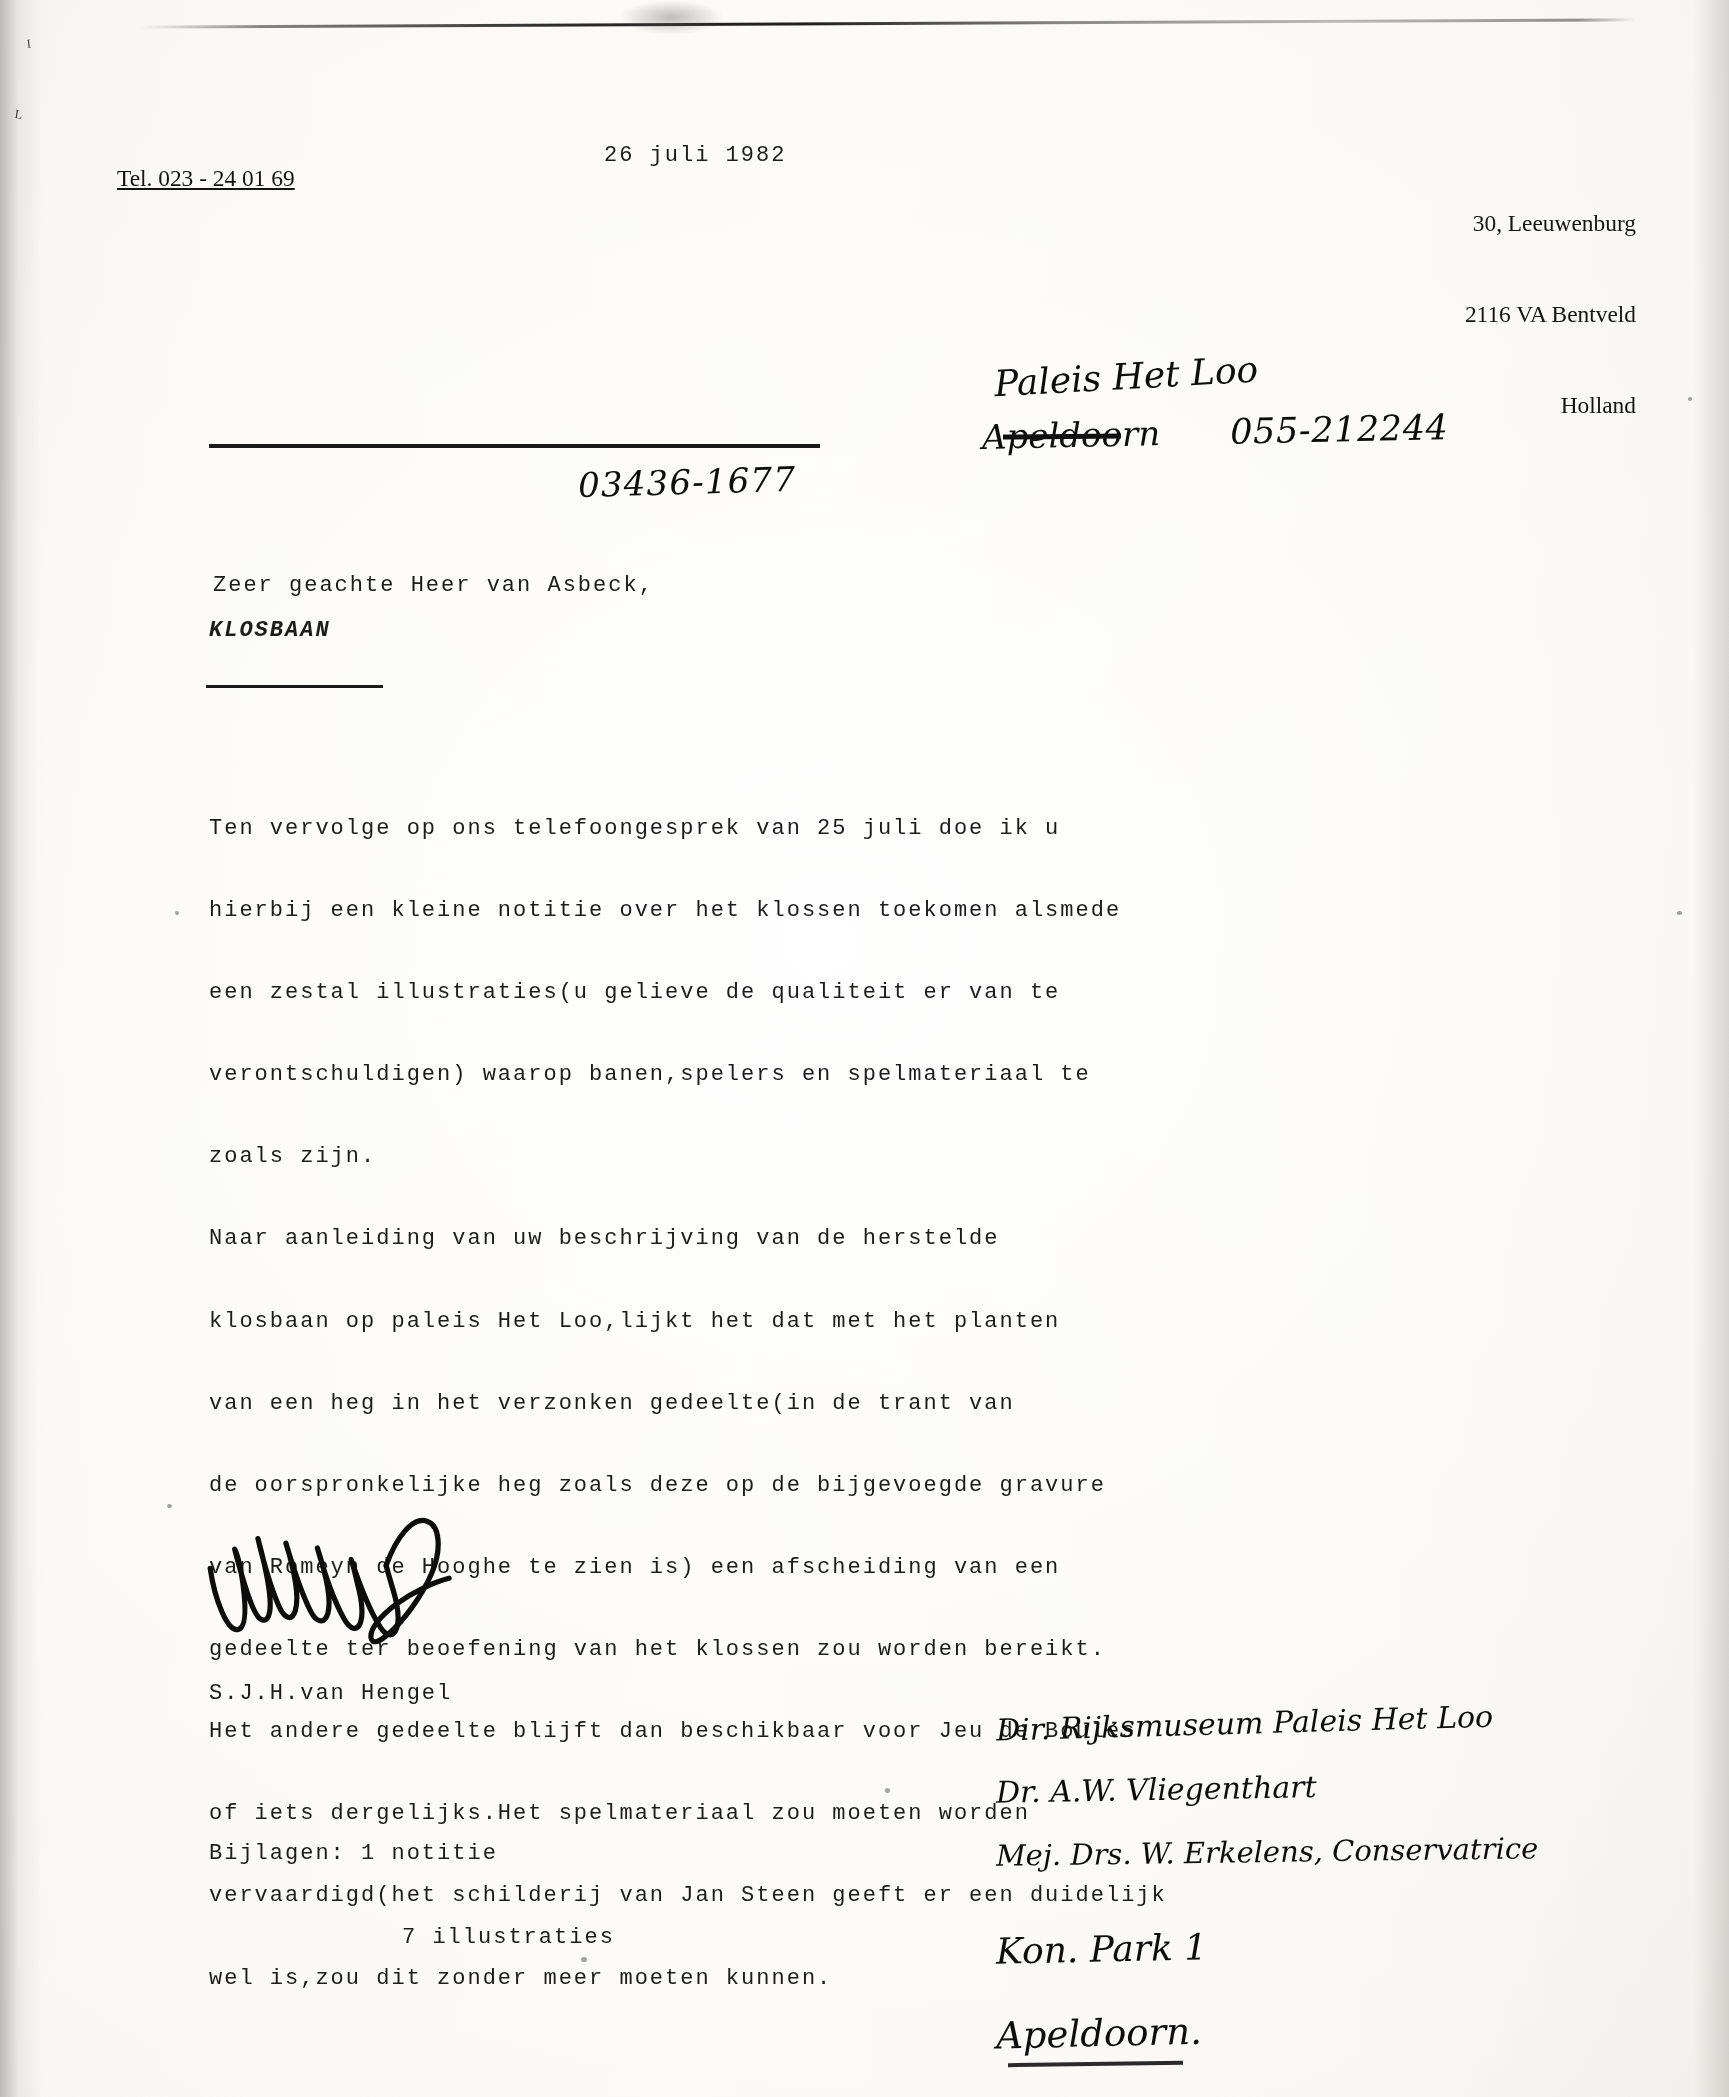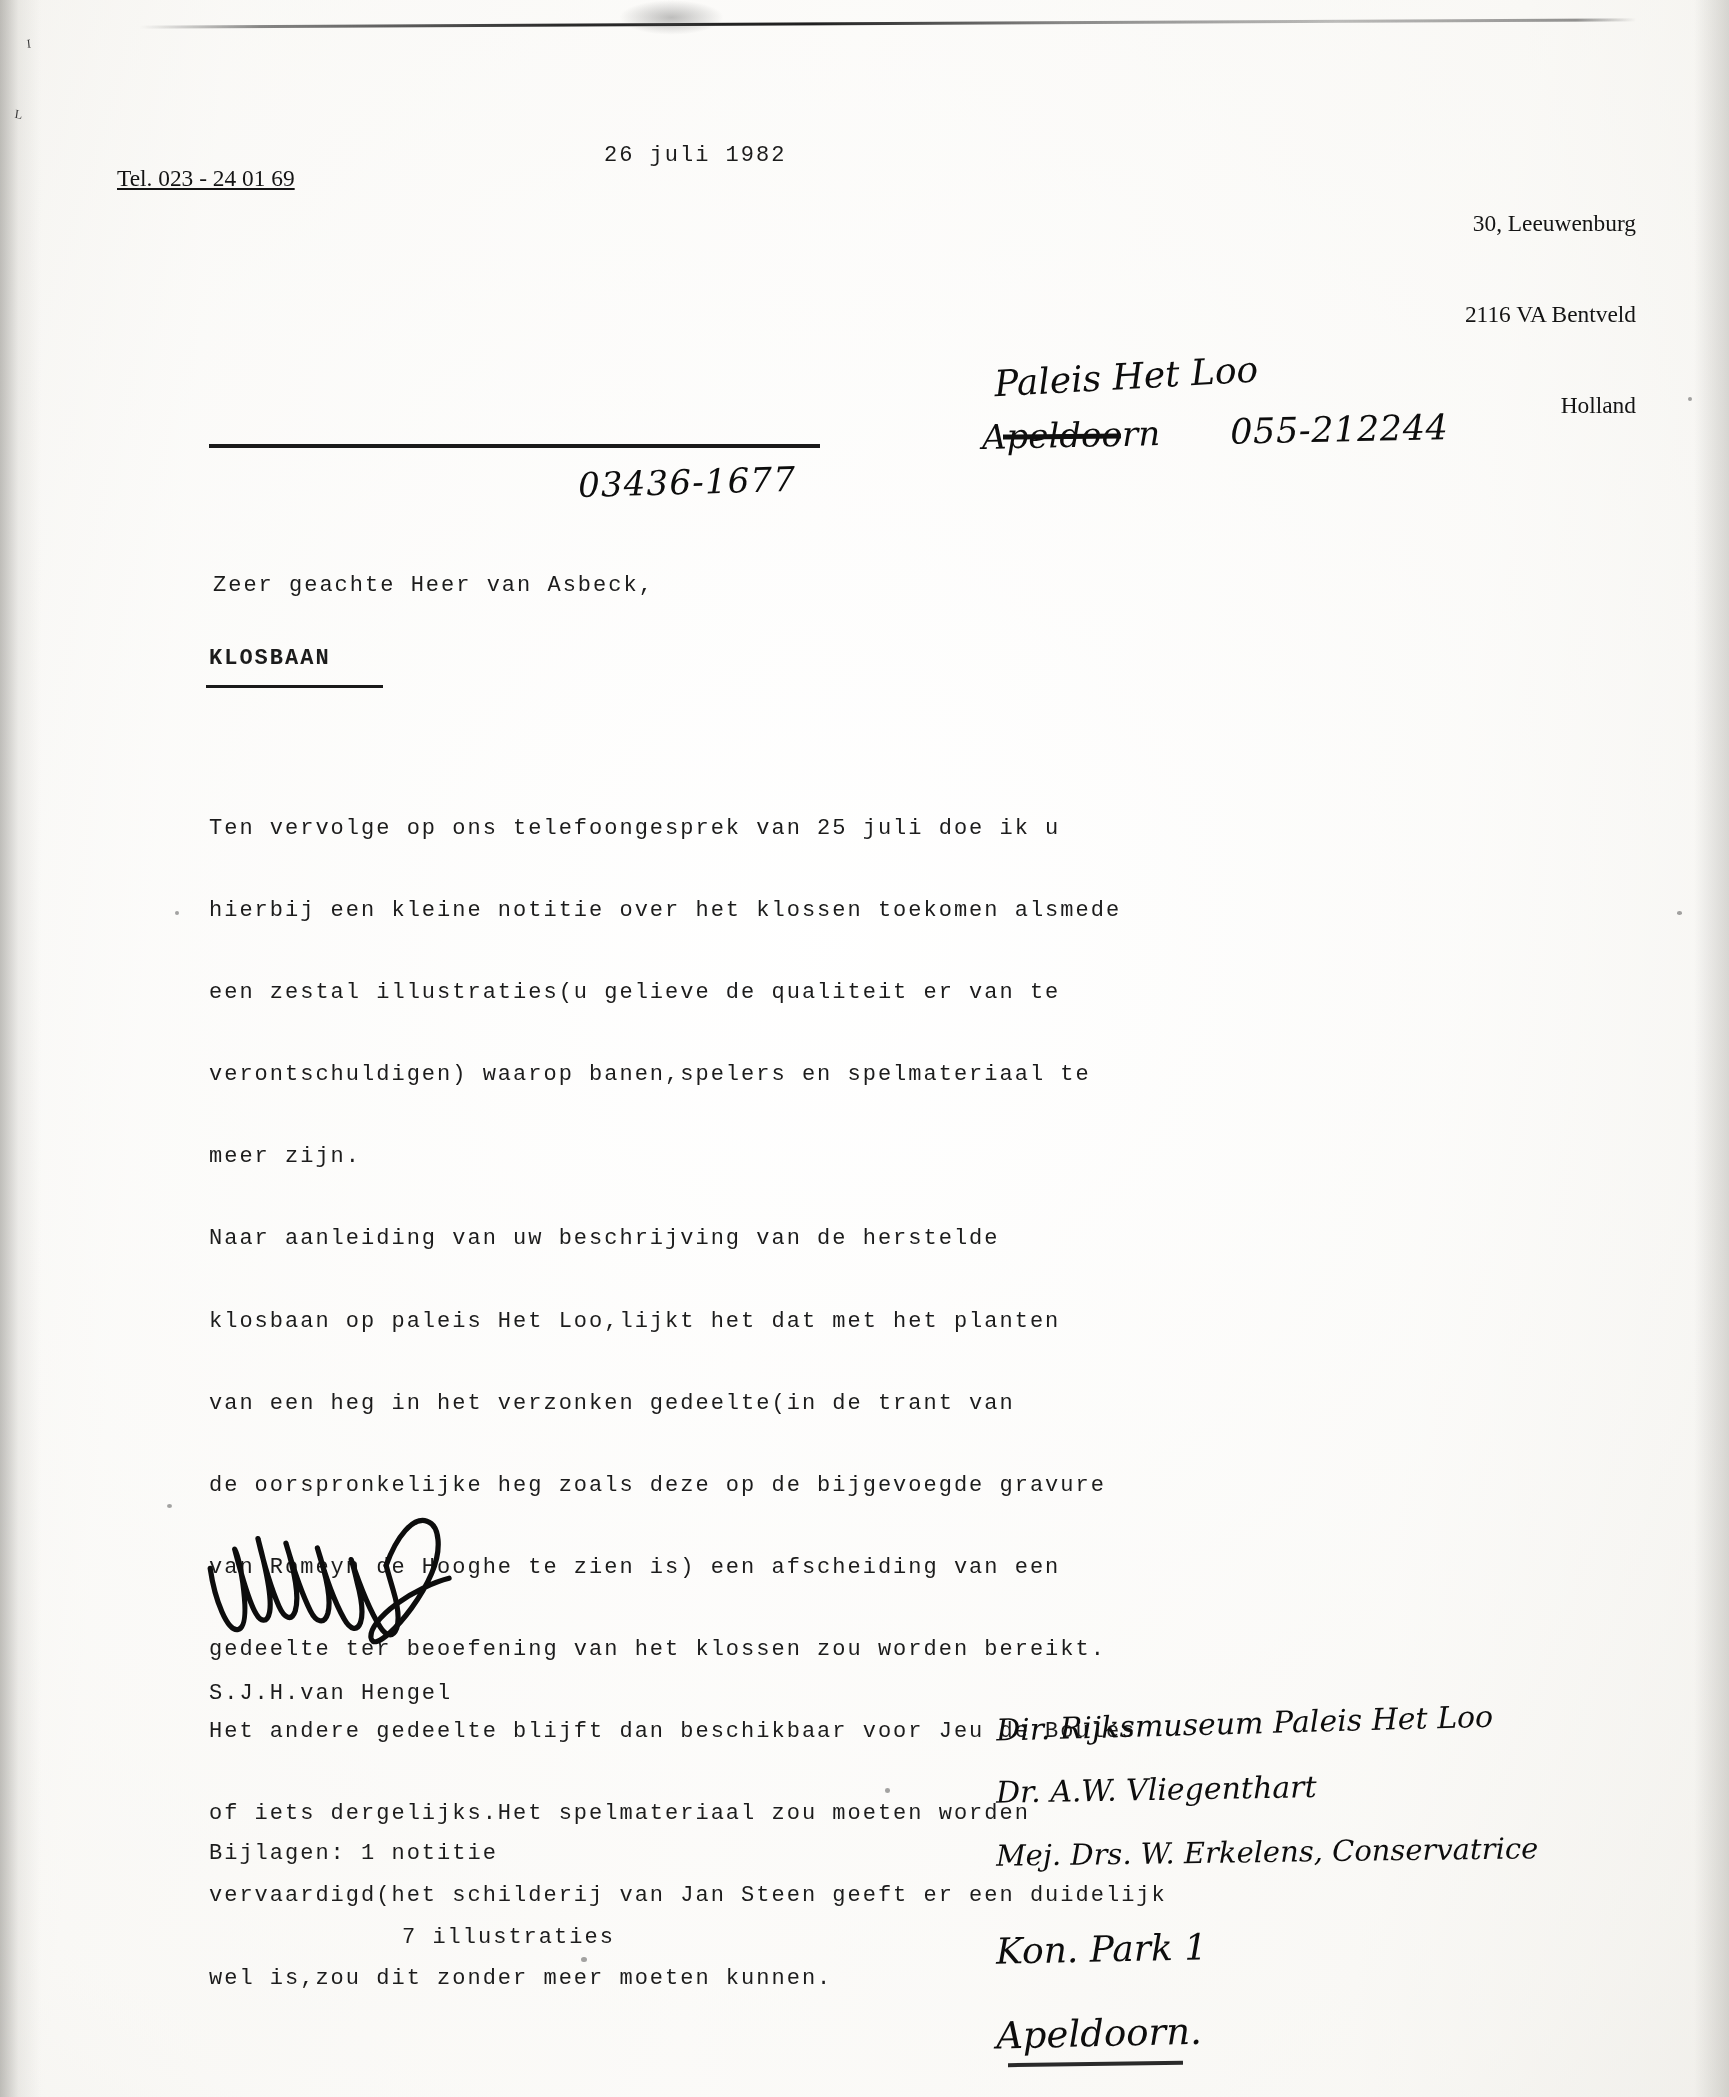--- a/index.html
+++ b/index.html
@@ -104,21 +104,21 @@
   #recipient-rule {
     position: absolute;
     left: 209px; top: 444px;
     width: 611px; height: 4.1px;
     background: #1a1a1a;
     z-index: 4;
   }
 
   
   #salutation { left: 213px; top: 575px; }
-  #subject { left: 209px; top: 648px; font-weight: bold; }
+  #subject { left: 209px; top: 620px; font-weight: bold; font-style: italic; }
   #subject-rule {
     position: absolute;
     left: 206px; top: 685px;
     width: 177px; height: 2.9px;
     background: #1a1a1a;
     z-index: 4;
   }
 
   
   #body-text { left: 209px; top: 760px; line-height: 1.245; }
@@ -218,21 +218,21 @@
 
   <div class="content tw" id="salutation">Zeer geachte Heer van Asbeck,</div>
   <div class="content tw" id="subject">KLOSBAAN</div>
   <div id="subject-rule"></div>
 
   <div class="content tw" id="body-text">
     <div>Ten vervolge op ons telefoongesprek van 25 juli doe ik u</div>
     <div>hierbij een kleine notitie over het klossen toekomen alsmede</div>
     <div>een zestal illustraties(u gelieve de qualiteit er van te</div>
     <div>verontschuldigen) waarop banen,spelers en spelmateriaal te</div>
-    <div>meer zijn.</div>
+    <div>zoals zijn.</div>
     <div>Naar aanleiding van uw beschrijving van de herstelde</div>
     <div>klosbaan op paleis Het Loo,lijkt het dat met het planten</div>
     <div>van een heg in het verzonken gedeelte(in de trant van</div>
     <div>de oorspronkelijke heg zoals deze op de bijgevoegde gravure</div>
     <div>van Romeyn de Hooghe te zien is) een afscheiding van een</div>
     <div>gedeelte ter beoefening van het klossen zou worden bereikt.</div>
     <div>Het andere gedeelte blijft dan beschikbaar voor Jeu de Boules</div>
     <div>of iets dergelijks.Het spelmateriaal zou moeten worden</div>
     <div>vervaardigd(het schilderij van Jan Steen geeft er een duidelijk</div>
     <div>wel is,zou dit zonder meer moeten kunnen.</div>

